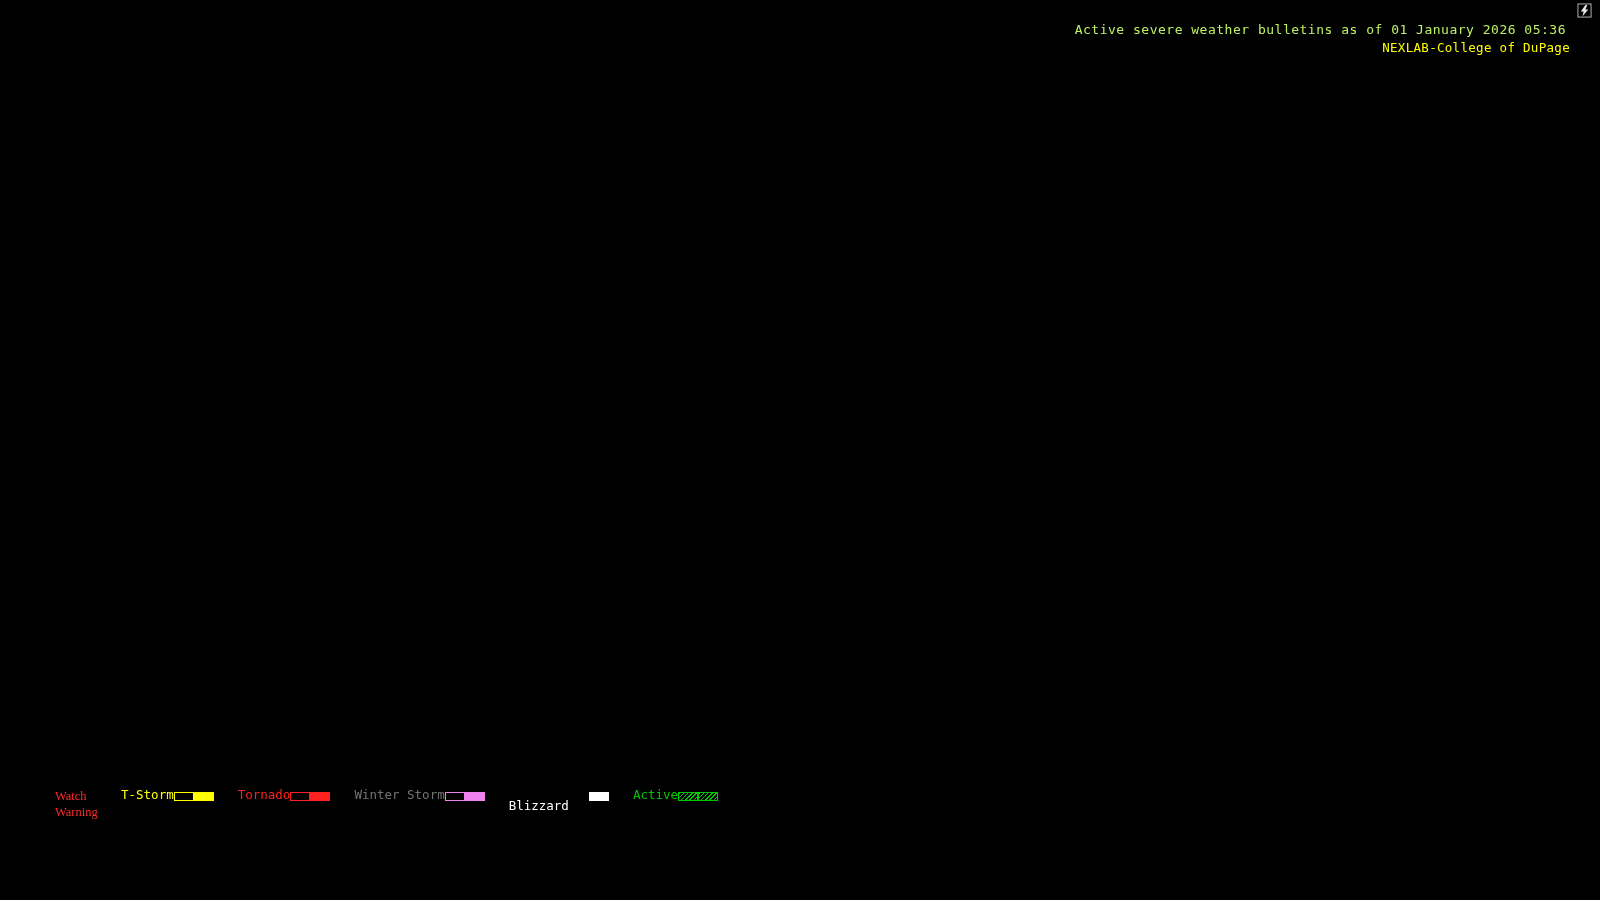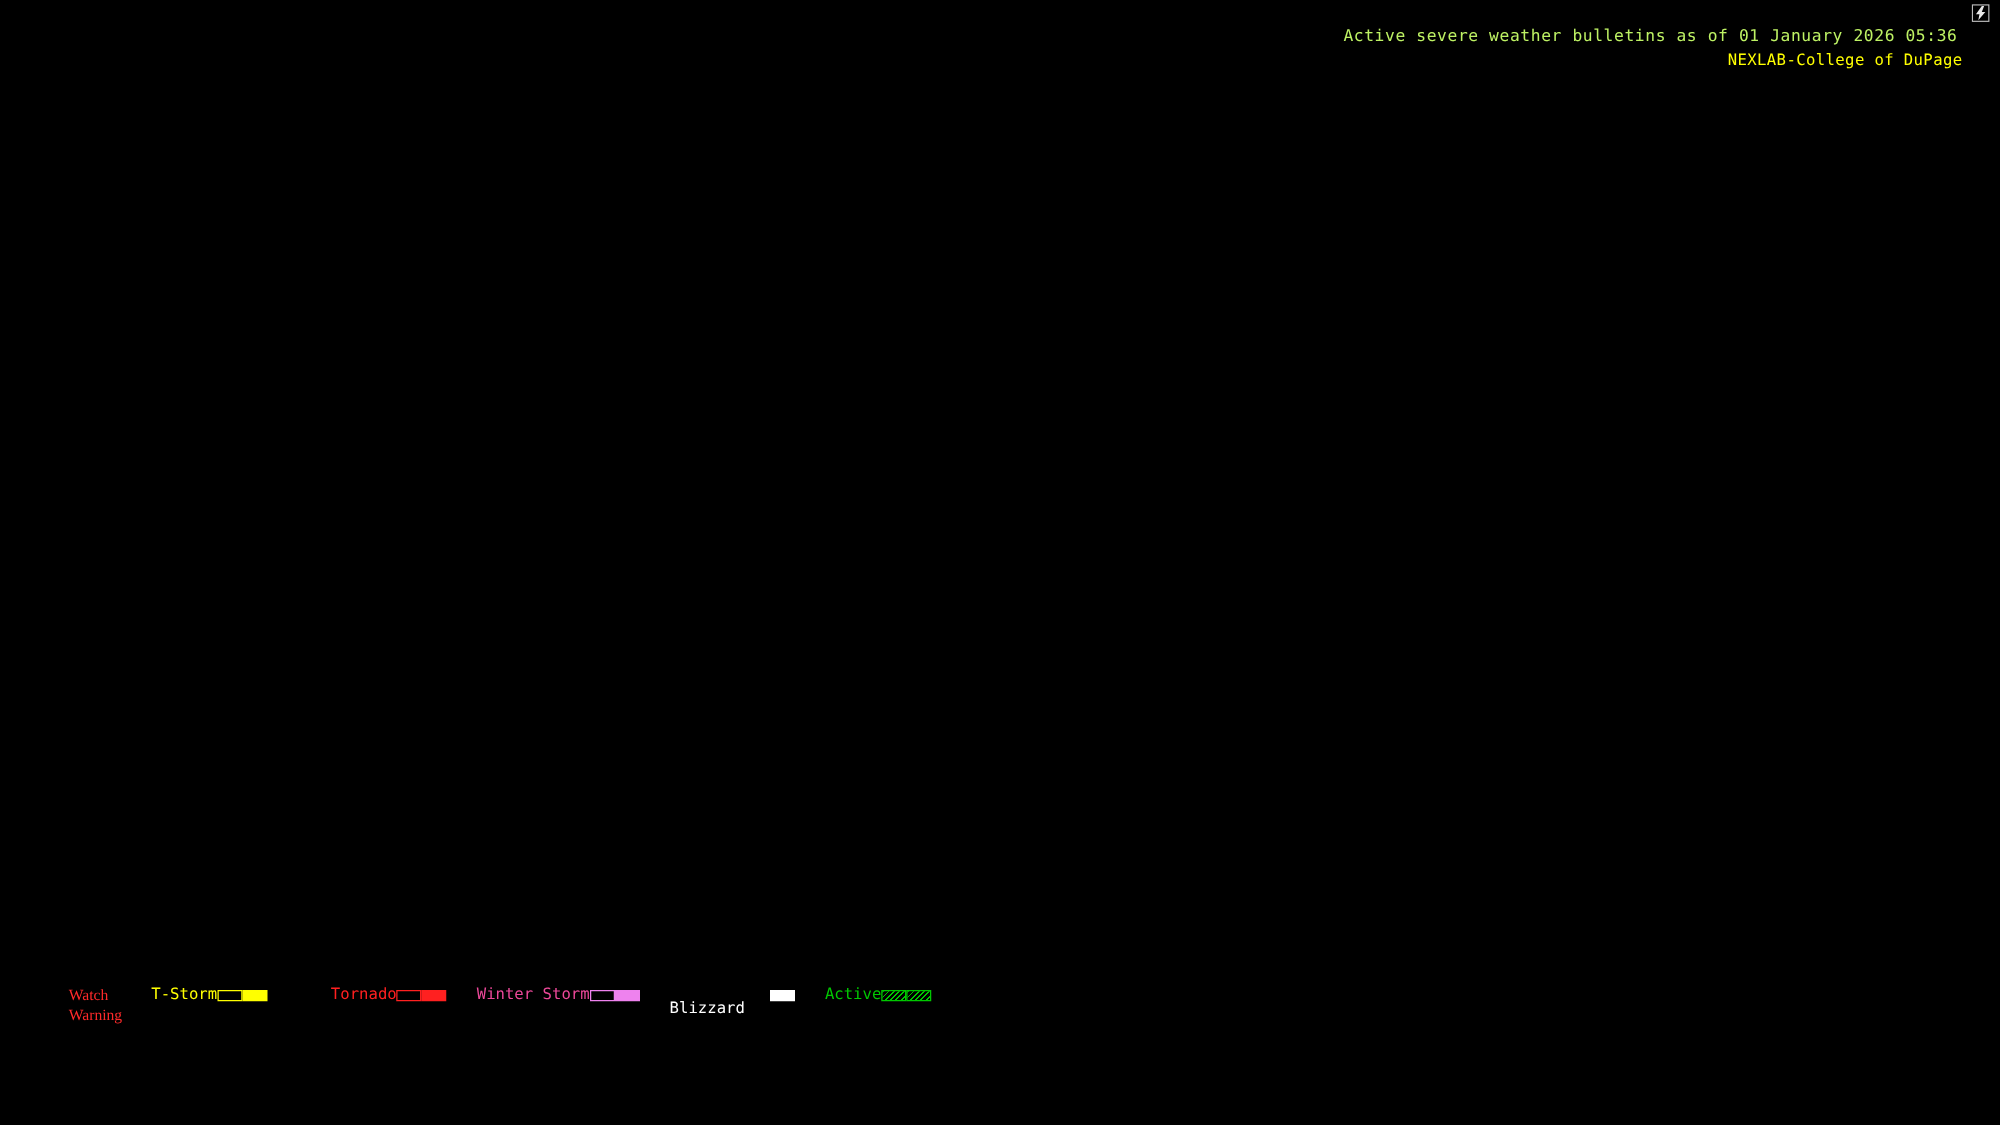--- a/index.html
+++ b/index.html
@@ -134,30 +134,30 @@
       <div class="legend-col" style="--c: #ffff00;">
     <div class="legend-col-label" style="color: rgb(255, 255, 0);">T-Storm</div>
     <div class="swatch-slot">
       <div class="swatch outline"></div>
     </div>
     <div class="swatch-slot">
       <div class="swatch fill"></div>
     </div>
   </div>
       <div class="legend-col" style="--c: #ff2020;">
-    <div class="legend-col-label" style="color: rgb(255, 32, 32); margin-left: 27px;">Tornado</div>
+    <div class="legend-col-label" style="color: rgb(255, 32, 32);">Tornado</div>
     <div class="swatch-slot">
       <div class="swatch outline"></div>
     </div>
     <div class="swatch-slot">
       <div class="swatch fill"></div>
     </div>
   </div>
       <div class="legend-col" style="--c: #ee82ee;">
-    <div class="legend-col-label" style="color: #ec4899;">Winter Storm</div>
+    <div class="legend-col-label" style="color: #737373;">Winter Storm</div>
     <div class="swatch-slot">
       <div class="swatch outline"></div>
     </div>
     <div class="swatch-slot">
       <div class="swatch fill"></div>
     </div>
   </div>
       <div class="legend-col" style="--c: #ffffff;">
     <div class="legend-col-label" style="color: rgb(255, 255, 255); margin-top: 23px;">Blizzard</div>
     <div class="swatch-slot">

